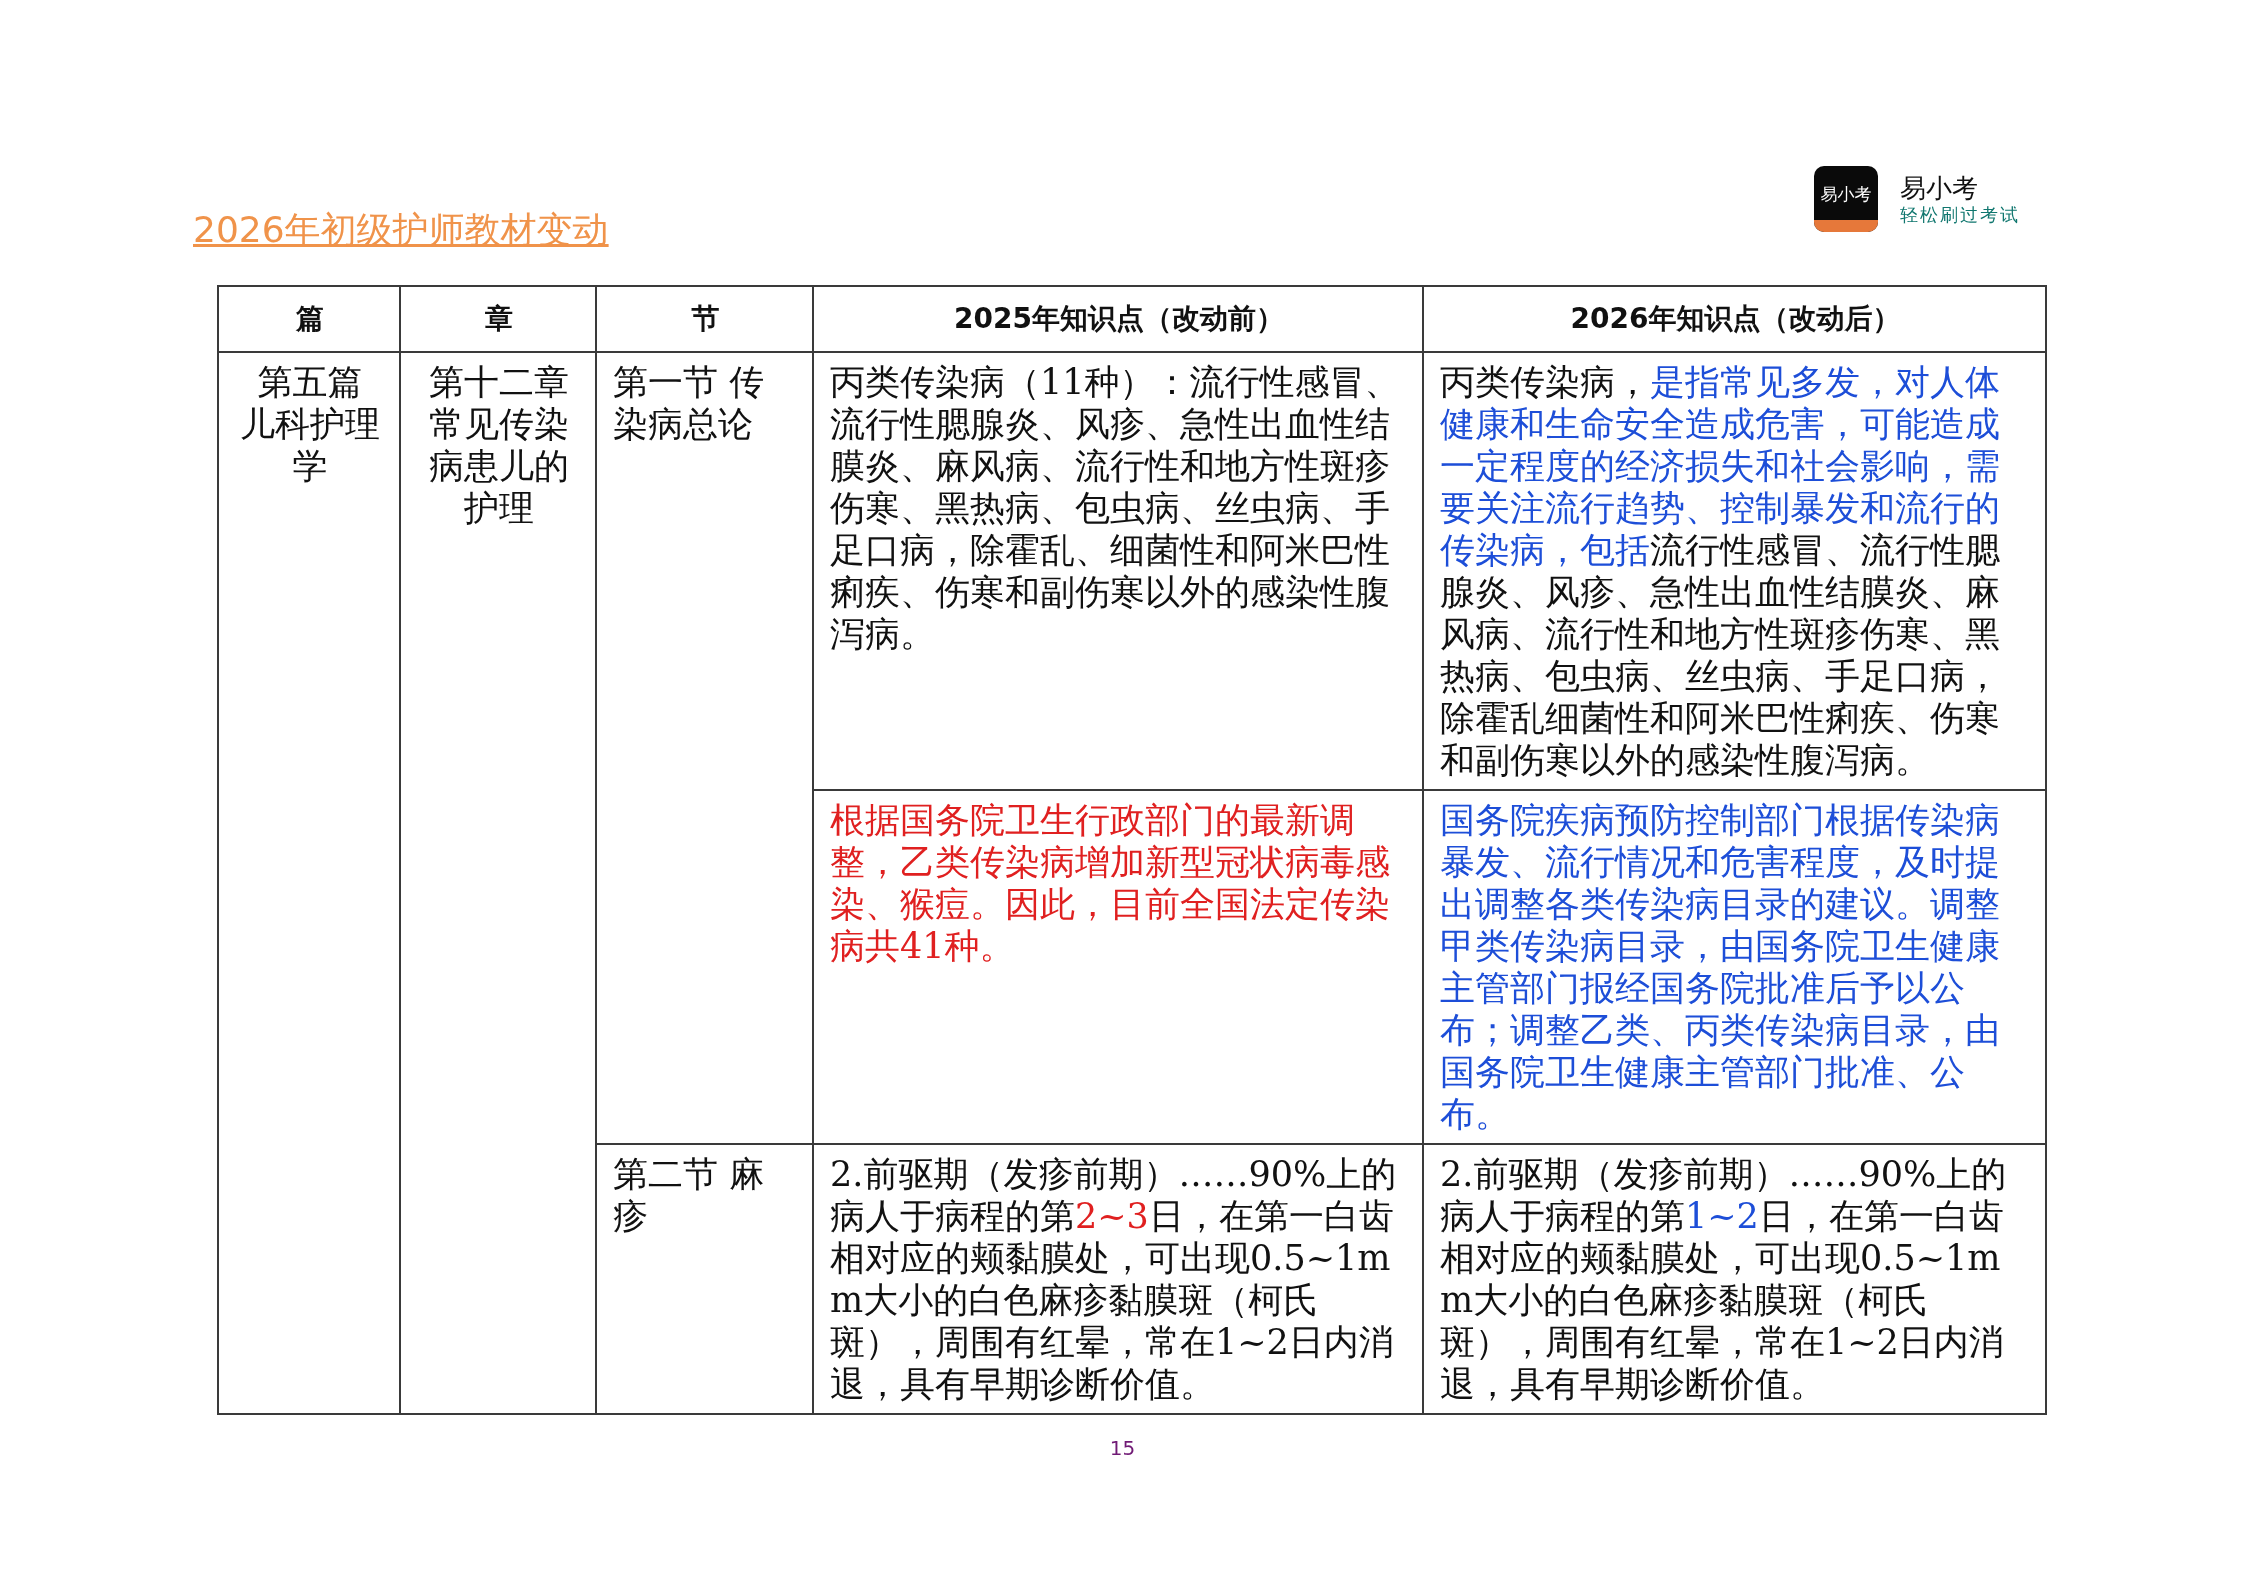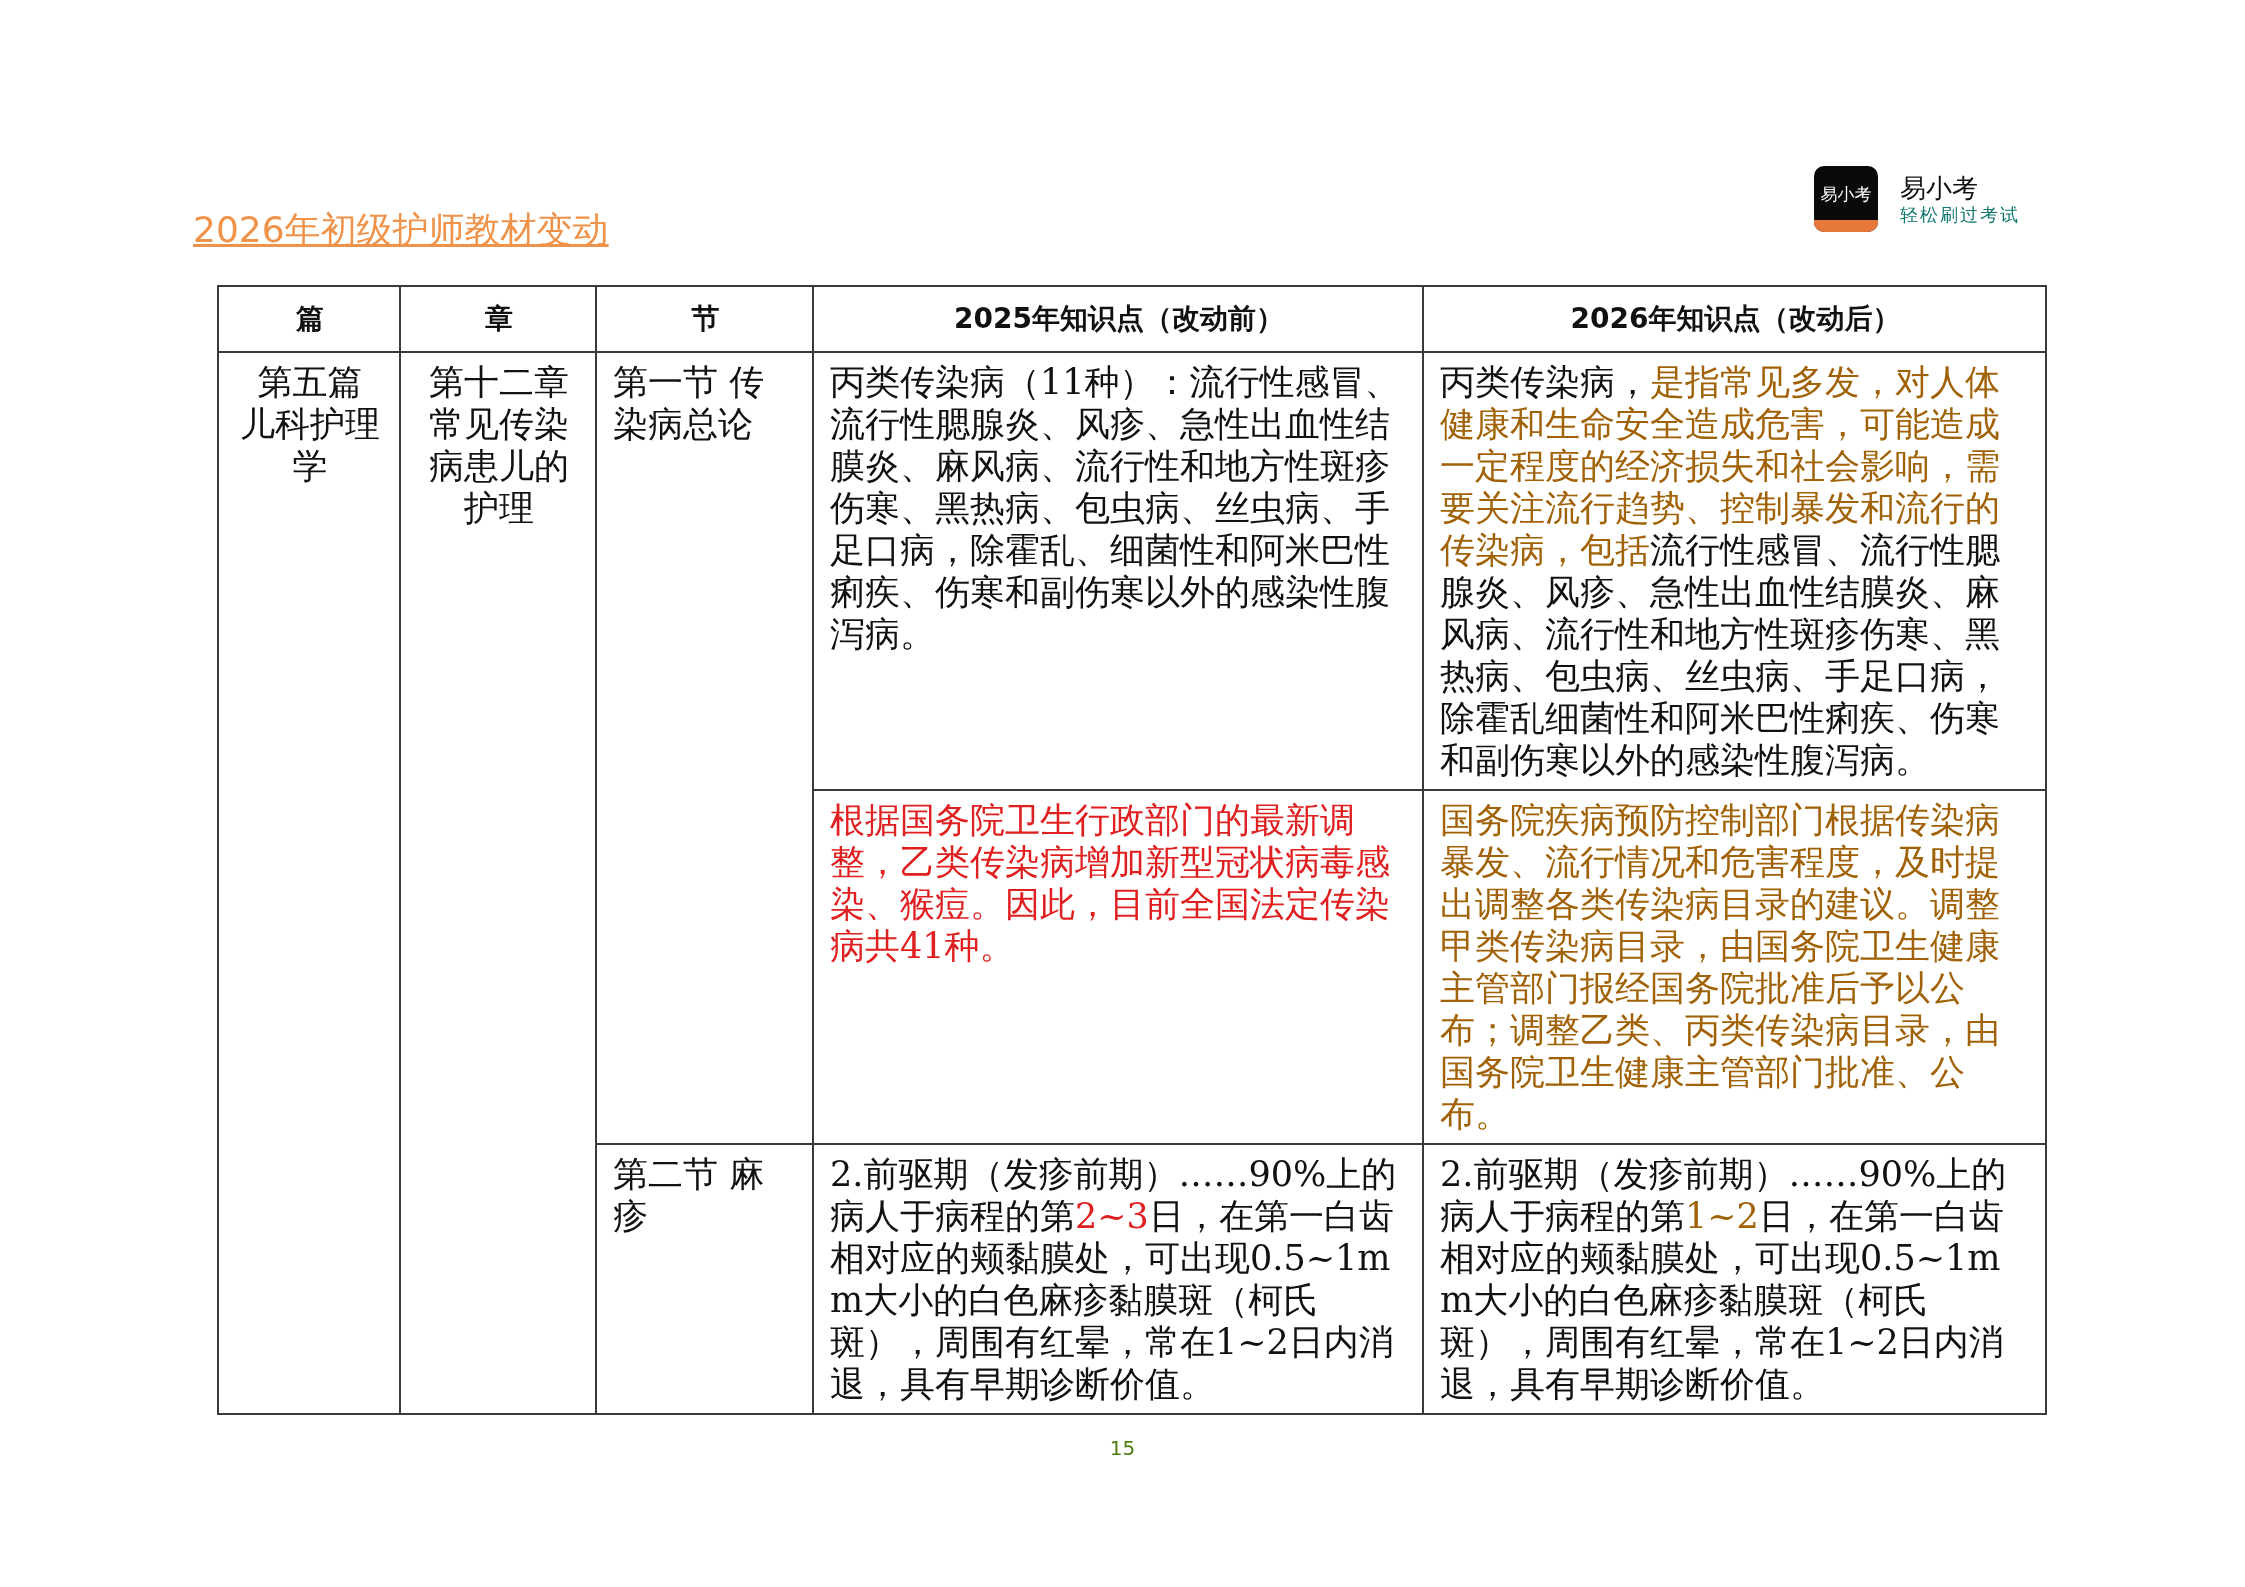--- a/index.html
+++ b/index.html
@@ -63,32 +63,32 @@
   table.changes th {
     height: 48px;
     font-weight: bold;
     text-align: center;
     vertical-align: middle;
     font-family: "DejaVu Sans", "Liberation Sans", sans-serif;
     font-size: 28px;
   }
   td.mid { vertical-align: middle; text-align: center; }
   td.chap { padding-left: 24px; padding-right: 24px; }
-  .blue { color: #a16207; }
+  .blue { color: #1d4ed8; }
   .red { color: #e02020; }
   .row1 td { height: 408px; }
   .row2 td { height: 305px; margin-left: 20px; }
   .row3 td { height: 237px; border-radius: 17px; }
   .page-number {
     position: absolute;
     left: 0; right: 0; top: 1436px;
     text-align: center;
     font-size: 20px;
     font-family: "DejaVu Sans", "Liberation Sans", sans-serif;
-    color: #4d7c0f;
+    color: #701a75;
   }
 </style>
 </head>
 <body>
 
 <div class="page-title">2026年初级护师教材变动</div>
 
 <div class="brand">
   <div class="brand-logo">
     <span class="logo-text">易小考</span>

